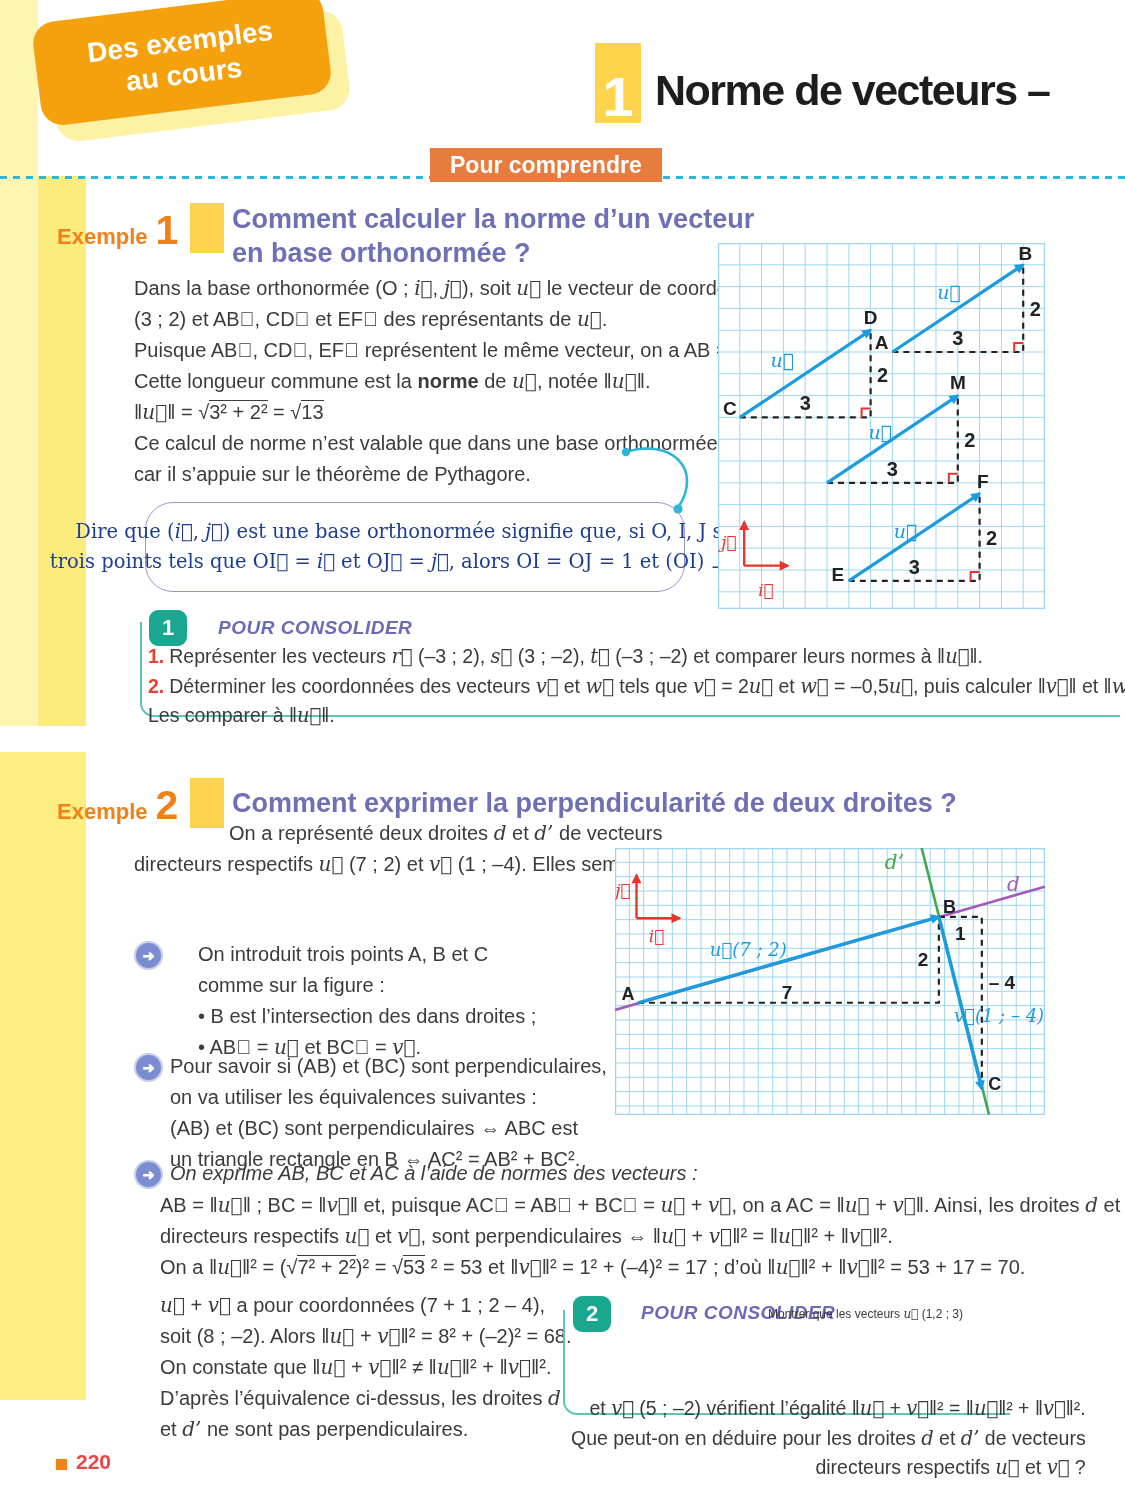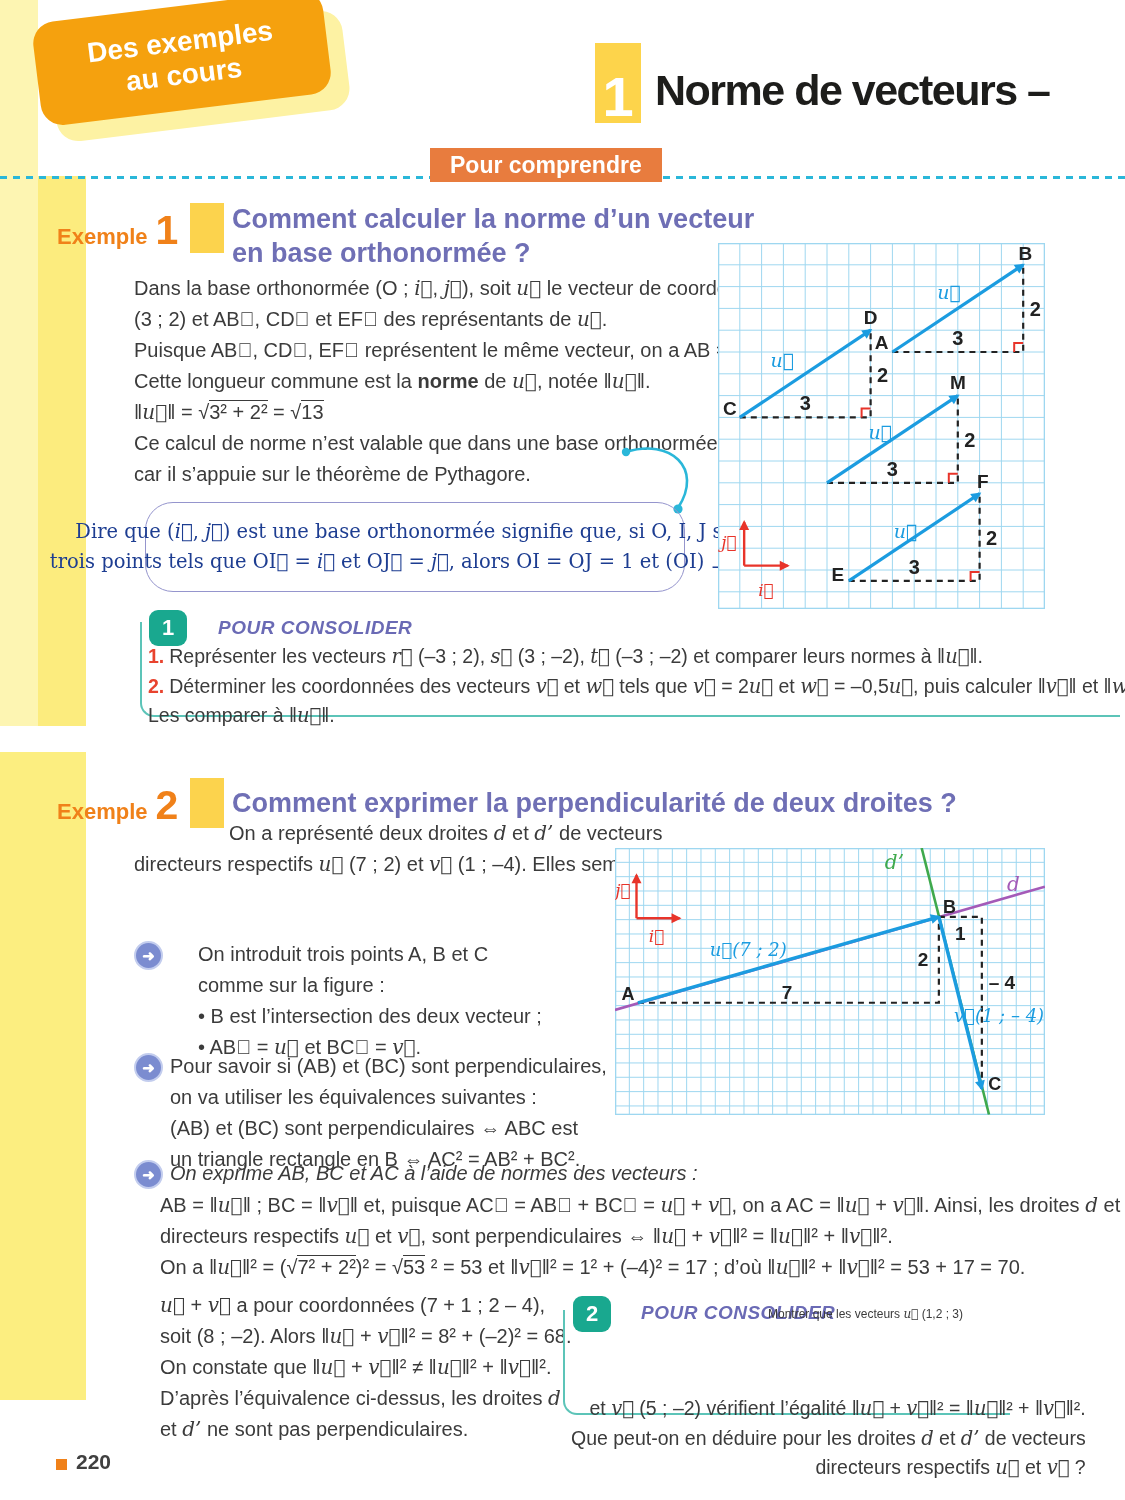--- a/index.html
+++ b/index.html
@@ -54,21 +54,21 @@
   .f-pt{font:600 19px "Liberation Sans",sans-serif;fill:#222;}
   .f-num{font:600 20px "Liberation Sans",sans-serif;fill:#222;}
   .f-vec{font:italic 19px "DejaVu Serif",serif;fill:#1b9ce0;}
   .f-axis{font:italic 17px "DejaVu Serif",serif;fill:#e8342a;}
   .f-dline{font:italic 20px "DejaVu Serif",serif;}
   #figure2 .f-pt{font-size:18px;}
   #figure2 .f-num{font-size:19px;}
   #figure2 .f-vec{font-size:18px;}
   
   .footsq{left:56px;top:1459px;width:11px;height:11px;background:#f08119;}
-  .footnum{left:76px;top:1450px;font-size:21px;font-weight:bold;color:#404040;}
+  .footnum{left:76px;top:1450px;font-size:21px;font-weight:bold;color:#ef4444;}
 </style>
 </head>
 <body>
 
 <div id="page">
 
   <div class="abs band-bottom"></div>
   <div class="abs band-bright-top"></div>
   <div class="abs band-pale"></div>
 
@@ -224,21 +224,21 @@
 
   <div class="abs body-lines" style="left:134px;top:818px;text-align:right;">
       <div class="line">On a représenté deux droites <i>d</i> et <i>d’</i> de vecteurs</div>
       <div class="line">directeurs respectifs <i>u⃗</i> (7 ; 2) et <i>v⃗</i> (1 ; –4). Elles semblent</div>
     </div>
 
   <div class="abs bullet-icon" style="left:134px;top:941px;">➜</div>
   <div class="abs body-lines" style="left:170px;top:939px;margin-left:28px;">
       <div class="line">On introduit trois points A, B et C</div>
       <div class="line">comme sur la figure :</div>
-      <div class="line">• B est l’intersection des deux vecteur ;</div>
+      <div class="line">• B est l’intersection des dans droites ;</div>
       <div class="line">• AB⃗ = <i>u⃗</i> et BC⃗ = <i>v⃗</i>.</div>
     </div>
 
   <div class="abs bullet-icon" style="left:134px;top:1053px;">➜</div>
   <div class="abs body-lines" style="left:170px;top:1051px;">
       <div class="line">Pour savoir si (AB) et (BC) sont perpendiculaires,</div>
       <div class="line">on va utiliser les équivalences suivantes :</div>
       <div class="line">(AB) et (BC) sont perpendiculaires ⇔ ABC est</div>
       <div class="line">un triangle rectangle en B ⇔ AC² = AB² + BC².</div>
     </div>

